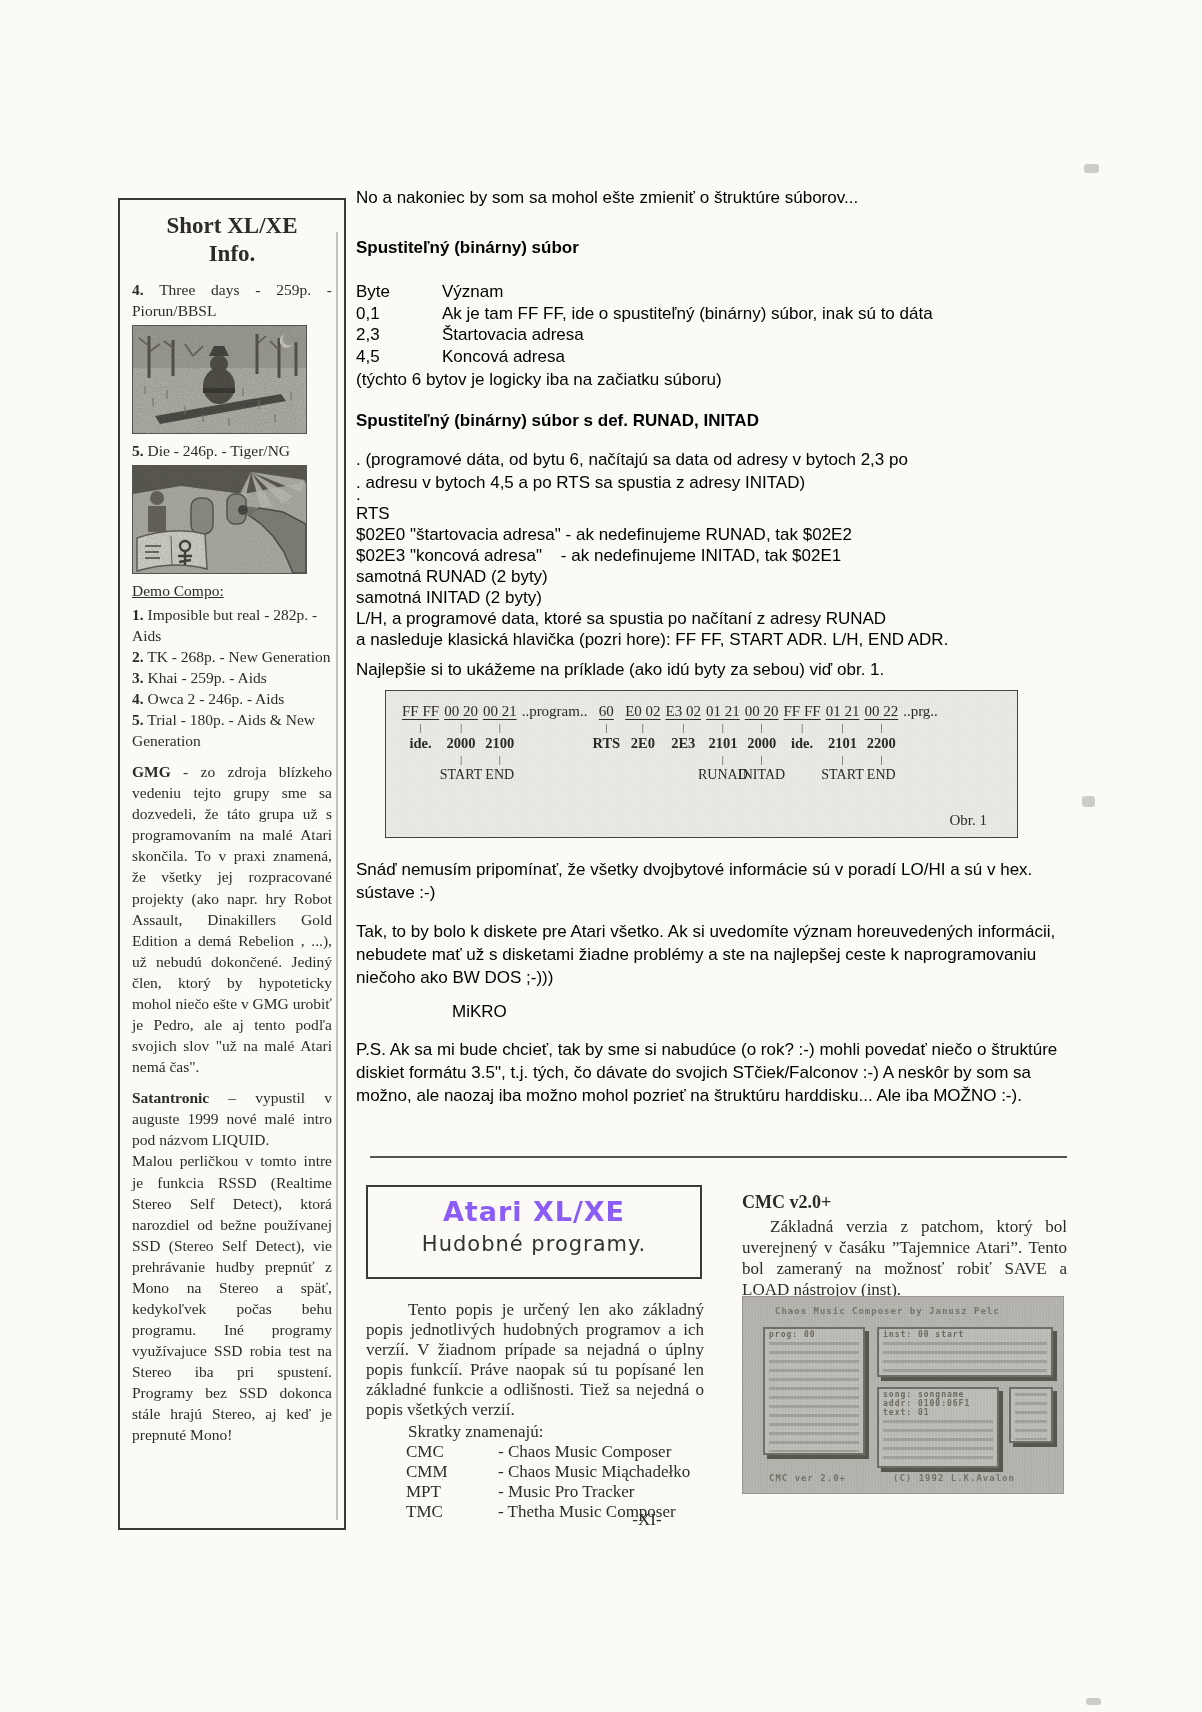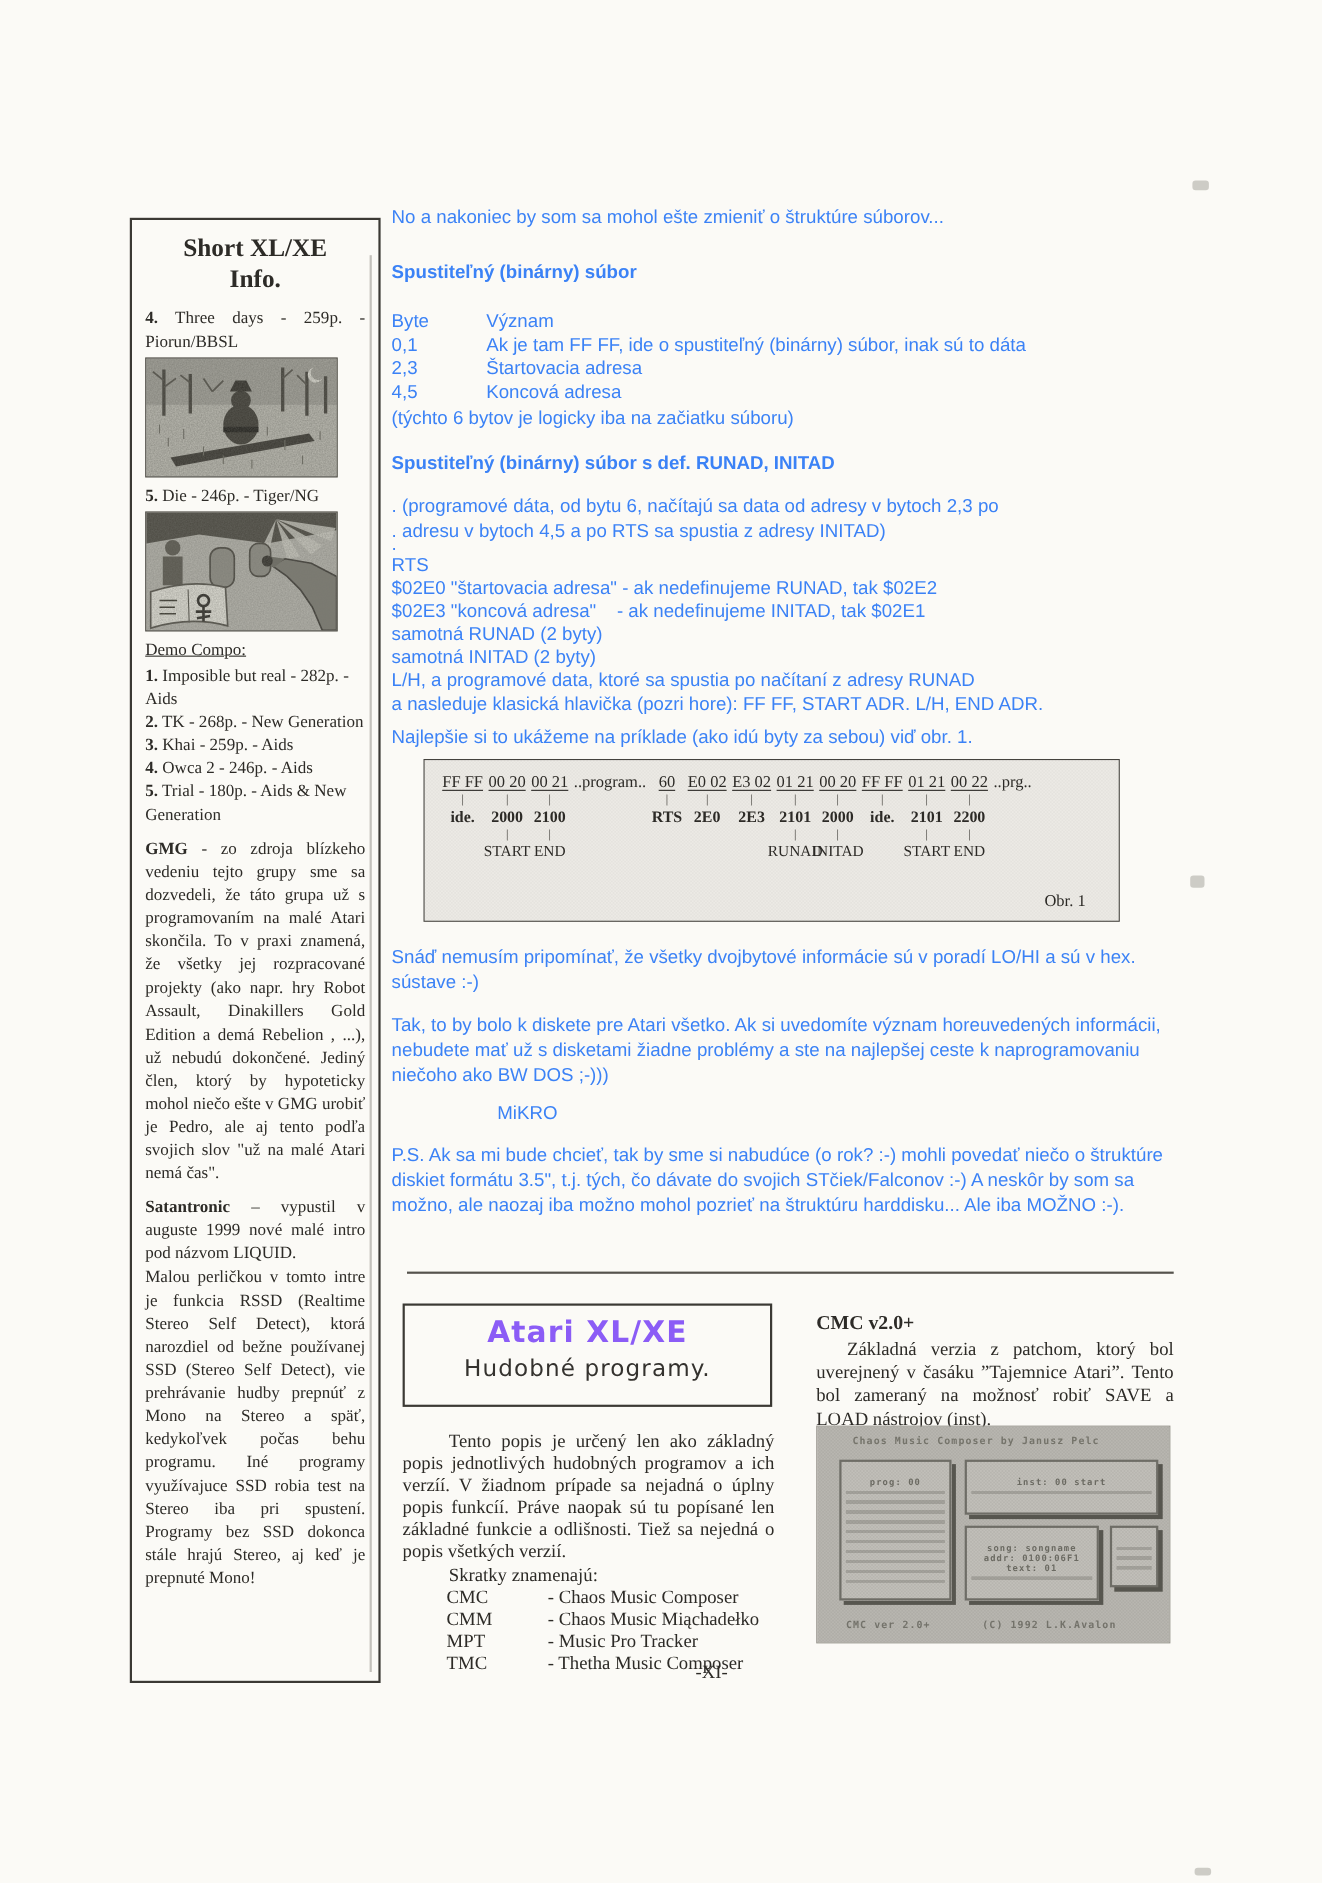--- a/index.html
+++ b/index.html
@@ -21,21 +21,21 @@
   }
   .side-title{font-size:23px;font-weight:bold;text-align:center;line-height:1.2;margin:2px 0 12px;}
   .side-entry{margin:0 0 4px;}
   .side-entry b{font-weight:bold;}
   .game-shot{display:block;width:173px;height:107px;border:1px solid #56544e;margin:2px 0 6px;background:#a9a8a0;}
   .demo-head{text-decoration:underline;margin:6px 0 2px;text-align:left;}
   .demo-item{text-align:left;}
   .side-par{margin:10px 0 0;}
 
   
-  .m{left:356px;width:712px;font-size:17px;line-height:23px;color:#3b82f6;}
+  .m{left:356px;width:712px;font-size:17px;line-height:23px;color:#000000;}
   .m-bold{font-weight:bold;}
   .byte-table .row{display:grid;grid-template-columns:86px 1fr;line-height:21.5px;}
   .code-lines div{line-height:21px;white-space:pre-wrap;}
   .runad-lines div{line-height:23px;}
   .sig{left:452px;}
 
   
   .fig{
     left:385px;top:690px;width:633px;height:148px;
     border:1.5px solid #45433e;box-sizing:border-box;
@@ -77,21 +77,21 @@
   .cmc-shot{
     left:742px;top:1296px;width:322px;height:198px;
     background:repeating-conic-gradient(#b8b6b0 0% 25%, #afada7 0% 50%) 0 0/3px 3px;
     border:1px solid #99978f;box-sizing:border-box;
     font-family:"DejaVu Sans Mono",monospace;
   }
   .shot-header{position:absolute;top:9px;left:32px;font-size:9px;font-weight:bold;letter-spacing:1px;color:#75746b;}
   .panel{
     position:absolute;border:2px solid #6e6d66;
     background:repeating-conic-gradient(#c1bfb9 0% 25%, #b7b5af 0% 50%) 0 0/3px 3px;
-    box-shadow:4px 4px 0 #57564f;box-sizing:border-box;padding:14px 4px;align-items:center;
+    box-shadow:4px 4px 0 #57564f;box-sizing:border-box;padding:1px 4px;
   }
   .panel-title{font-size:8px;font-weight:bold;color:#6b6a62;letter-spacing:1px;}
   .panel-rows{
     margin-top:3px;width:100%;flex:1;
     background:repeating-linear-gradient(to bottom, rgba(88,87,80,0.28) 0 3px, rgba(0,0,0,0) 3px 9px);
   }
   .panel{display:flex;flex-direction:column;}
   .shot-footer{position:absolute;bottom:10px;font-size:9px;font-weight:bold;letter-spacing:1px;color:#73726a;}
   .shot-footer.fl{left:26px;}
   .shot-footer.fr{left:150px;}
@@ -427,21 +427,21 @@
   <div class="panel" style="left:20px;top:30px;width:102px;height:128px;">
     <div class="panel-title">prog: 00</div>
     <div class="panel-rows"></div>
   </div>
 
   <div class="panel" style="left:134px;top:30px;width:176px;height:50px;">
     <div class="panel-title">inst: 00  start</div>
     <div class="panel-rows"></div>
   </div>
 
-  <div class="panel" style="left:134px;top:90px;width:122px;height:68px;">
+  <div class="panel" style="left:134px;top:90px;width:122px;height:81px;">
     <div class="panel-title">song: songname</div>
     <div class="panel-title">addr: 0100:06F1</div>
     <div class="panel-title">text: 01</div>
     <div class="panel-rows"></div>
   </div>
 
   <div class="panel" style="left:266px;top:90px;width:44px;height:56px;">
     <div class="panel-rows"></div>
   </div>
 

